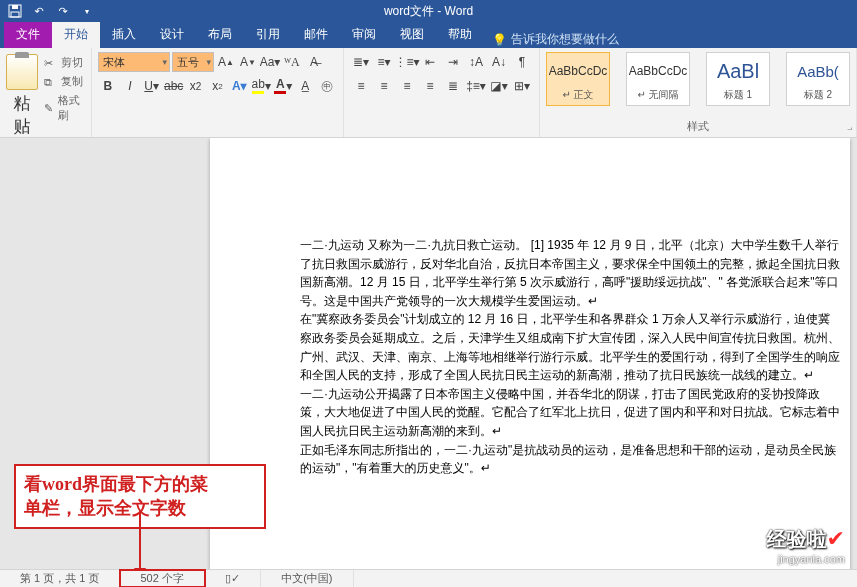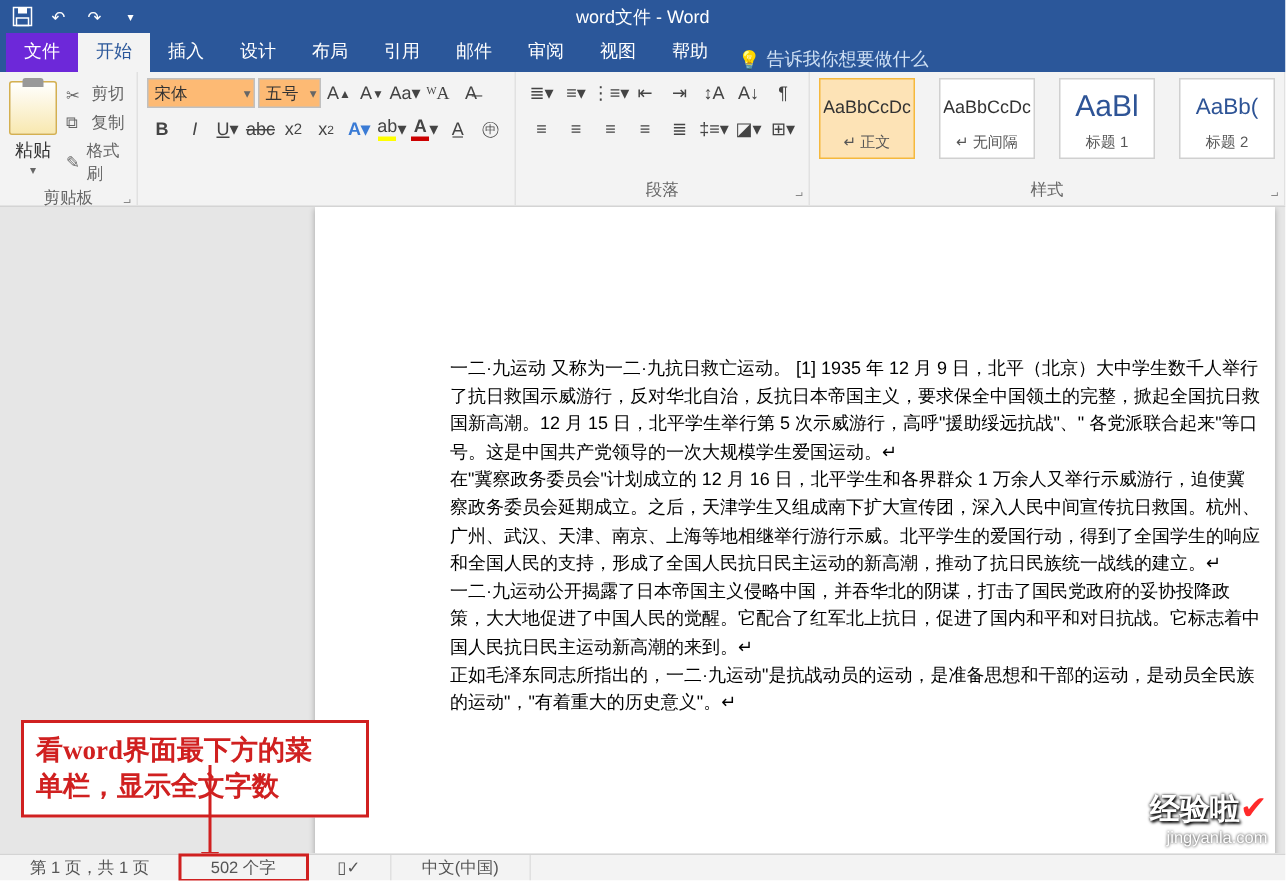--- a/index.html
+++ b/index.html
@@ -7,36 +7,36 @@
 
 
 .titlebar { height:22px; background:#2b579a; display:flex; align-items:center; padding:0 4px; position:relative; }
 .qat { display:flex; gap:2px; align-items:center; }
 .qat-btn { width:22px; height:20px; display:flex; align-items:center; justify-content:center; color:#fff; font-size:11px; }
 .title-center { position:absolute; left:50%; transform:translateX(-50%); color:#fff; font-size:12px; }
 
 
 .menutabs { height:26px; background:#2b579a; display:flex; align-items:flex-end; padding-left:4px; }
 .tab { padding:4px 12px 5px; color:#fff; font-size:12px; cursor:pointer; }
-.tab.file { background:#6d28d9;margin-top:44px; }
+.tab.file { background:#a21caf;margin-top:44px; }
 .tab.active { background:#f3f3f3; color:#2b579a; }
 .tell-me { display:flex; align-items:center; color:#cfe0f4; font-size:12px; padding:0 8px; gap:4px; }
 
 
 .ribbon { height:90px; background:#f3f3f3; border-bottom:1px solid #d4d4d4; display:flex; }
 .group { border-right:1px solid #e1e1e1; padding:4px 6px 2px; display:flex; flex-direction:column; justify-content:space-between; }
 .group-label { text-align:center; font-size:11px; color:#666; padding-bottom:1px; position:relative; }
 .group-label::after { content:"⌐"; position:absolute; right:-2px; bottom:0; font-size:9px; color:#888; transform:rotate(180deg); }
 .grp-body { display:flex; gap:4px; align-items:flex-start; }
 
 
 .paste-big { width:36px; text-align:center; }
 .paste-icon { width:32px; height:36px; margin:2px auto 0; background:linear-gradient(#fff,#f8e8b0); border:1px solid #d4b050; border-radius:2px; position:relative; }
 .paste-icon::before { content:""; position:absolute; top:-3px; left:8px; width:14px; height:6px; background:#999; border-radius:2px 2px 0 0; }
-.paste-lbl { font-size:12px; color:#333; margin-top:2px; }
+.paste-lbl { font-size:17px; color:#333; margin-top:2px; }
 .clip-side { display:flex; flex-direction:column; gap:2px; margin-top:2px; }
 .clip-btn { display:flex; align-items:center; gap:3px; font-size:11px; color:#666; padding:1px 2px; }
 .clip-btn .ic { width:14px; height:12px; display:inline-block; }
 
 
 .font-row { display:flex; align-items:center; gap:2px; }
 .font-row + .font-row { margin-top:4px; }
 .combo { height:20px; border:1px solid #c0c0c0; background:#fdba74; font-size:11px; display:flex; align-items:center; padding:0 14px 0 4px; position:relative; color:#333;}
 .combo::after { content:"▾"; position:absolute; right:2px; font-size:9px; color:#666; }
 .combo.name { width:72px; }
@@ -60,21 +60,21 @@
 .style-box.big .style-prev{font-size:20px;color:#2e5496;}
 .style-box.mid .style-prev{font-size:15px;color:#2e5496;}
 
 
 .docarea{position:absolute;top:138px;left:0;right:0;bottom:18px;background:#e6e6e6;overflow:hidden;}
 .page{position:absolute;left:210px;top:0;width:640px;height:560px;background:#fff;box-shadow:0 1px 4px rgba(0,0,0,0.3);}
 .doctext{position:absolute;left:300px;top:236px;width:540px;font-family:"SimSun",serif;font-size:12px;line-height:1.55;color:#000;}
 .doctext p{text-indent:0;margin-bottom:0;word-break:break-all;}
 
 
-.callout{position:absolute;left:14px;top:480px;width:232px;border:2px solid #d02020;background:#fff;padding:6px 8px;}
+.callout{position:absolute;left:14px;top:464px;width:252px;border:2px solid #d02020;background:#fff;padding:6px 8px;}
 .callout-text{font-size:18px;font-weight:bold;color:#d02020;line-height:1.35;font-family:"SimSun",serif;text-shadow:1px 1px 0 #fff,-1px -1px 0 #fff;}
 svg.arrow{position:absolute;left:70px;top:510px;pointer-events:none;}
 
 
 .statusbar{position:absolute;left:0;right:0;bottom:0;height:18px;background:#f3f3f3;border-top:1px solid #d4d4d4;display:flex;align-items:center;font-size:11px;color:#555;}
 .sb-cell{padding:0 20px;border-right:1px solid #e0e0e0;height:100%;display:flex;align-items:center;gap:3px;}
 .sb-cell.hl{outline:2px solid #d02020;outline-offset:-1px;}
 
 
 .wm{position:absolute;right:12px;bottom:22px;text-align:right;pointer-events:none;}
@@ -200,21 +200,20 @@
         <div class="sbtn">≡</div>
         <div class="sbtn">≡</div>
         <div class="sbtn">≡</div>
         <div class="sbtn">≡</div>
         <div class="sbtn">≣</div>
         <div class="sbtn">‡≡▾</div>
         <div class="sbtn">◪▾</div>
         <div class="sbtn">⊞▾</div>
       </div>
     </div>
-    <div class="group-label">段落</div>
   </div>
 
   <div class="group" style="flex:1;">
     <div class="styles-body">
       <div class="style-box sel">
         <div class="style-prev">AaBbCcDc</div>
         <div class="style-nm">↵ 正文</div>
       </div>
       <div class="style-box">
         <div class="style-prev">AaBbCcDc</div>

